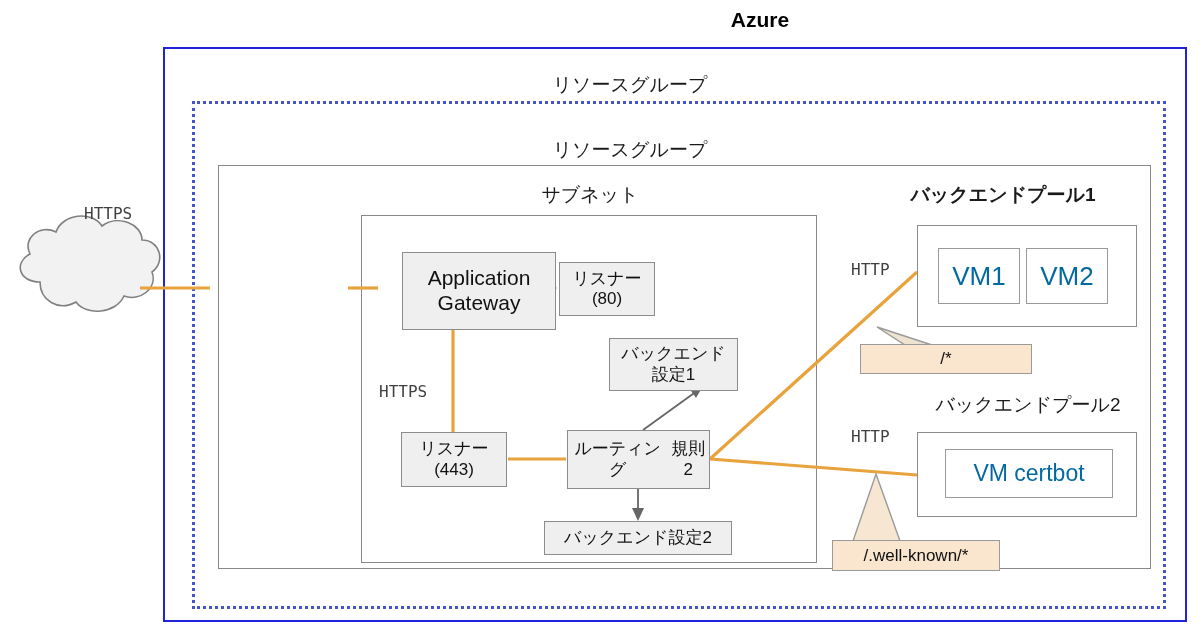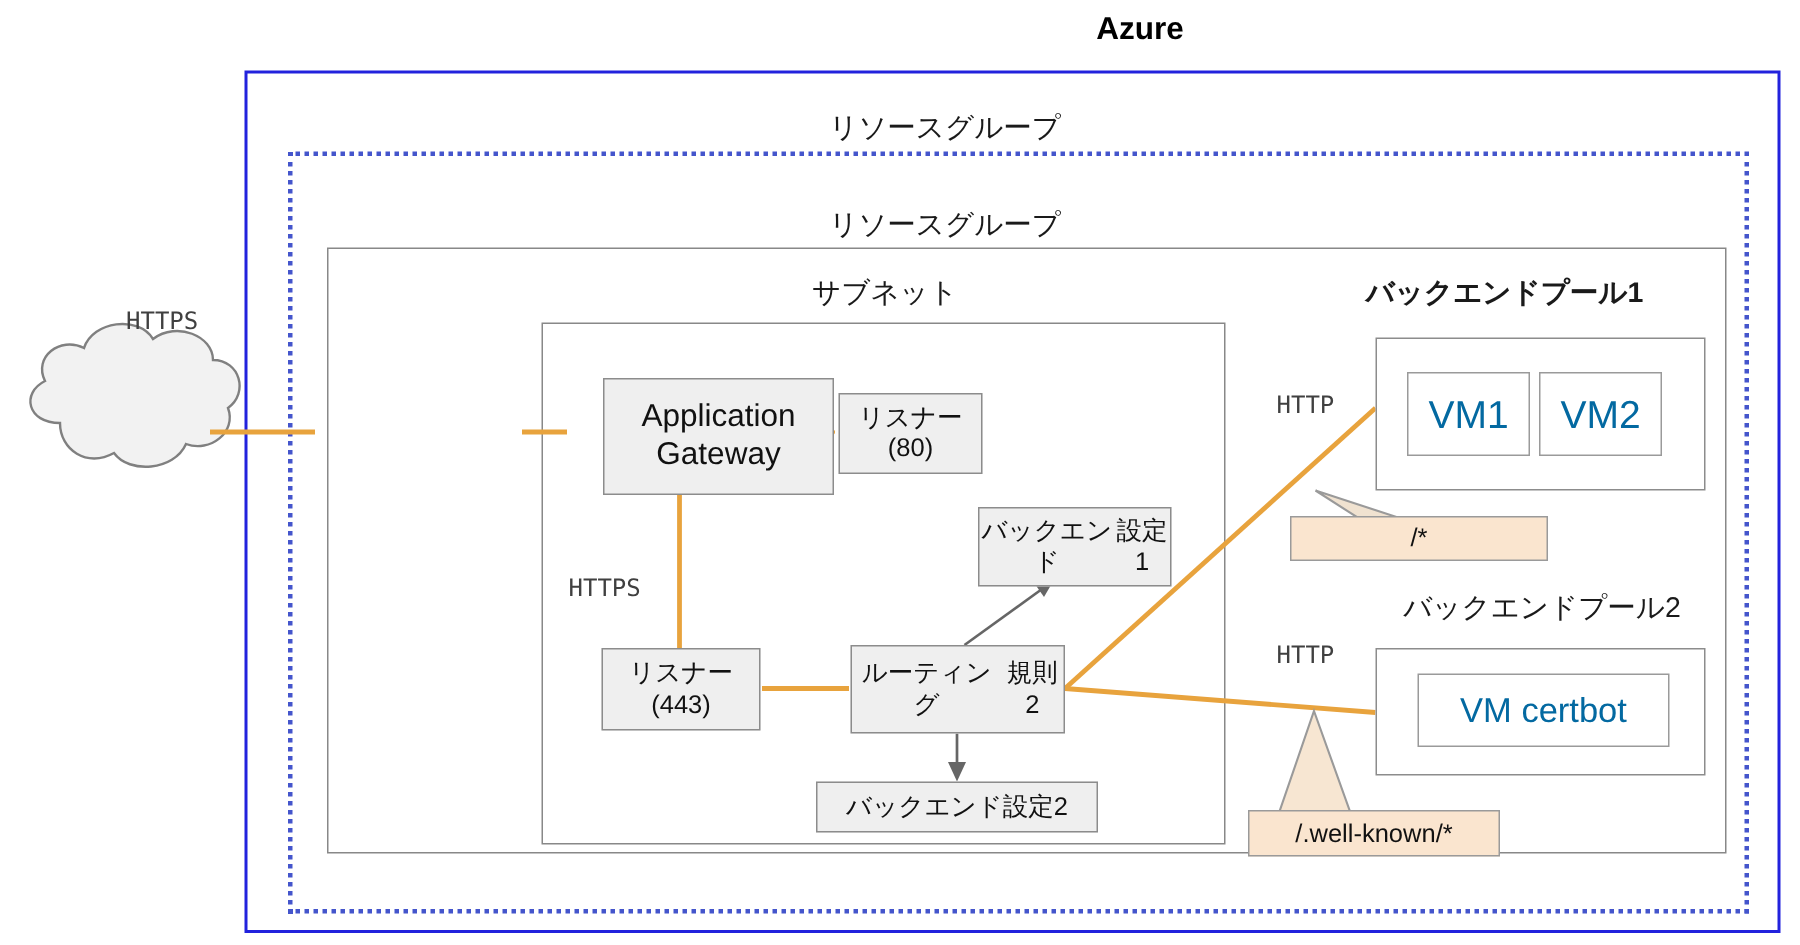--- a/index.html
+++ b/index.html
@@ -172,21 +172,21 @@
   <div class="abs node" style="left:401px; top:432px; width:106px; height:55px; flex-direction:column; font-size:17px;">
     <span>リスナー</span>
     <span>(443)</span>
   </div>
 
   <div class="abs node" style="left:567px; top:430px; width:143px; height:59px; flex-direction:row; font-size:17px;">
     <span>ルーティング</span>
     <span>規則2</span>
   </div>
 
-  <div class="abs node" style="left:652px; top:338px; width:129px; height:53px; flex-direction:row; font-size:17px;">
+  <div class="abs node" style="left:609px; top:338px; width:129px; height:53px; flex-direction:column; font-size:17px;">
     <span>バックエンド</span>
     <span>設定1</span>
   </div>
 
   <div class="abs node" style="left:544px; top:521px; width:188px; height:34px; font-size:17px;">
     <span>バックエンド設定2</span>
   </div>
 
   <div class="abs container-label" style="left:845px; top:182px; width:316px;font-weight:bold;">バックエンドプール1</div>
   <div class="abs pool-box" style="left:917px; top:225px; width:220px; height:102px;"></div>

